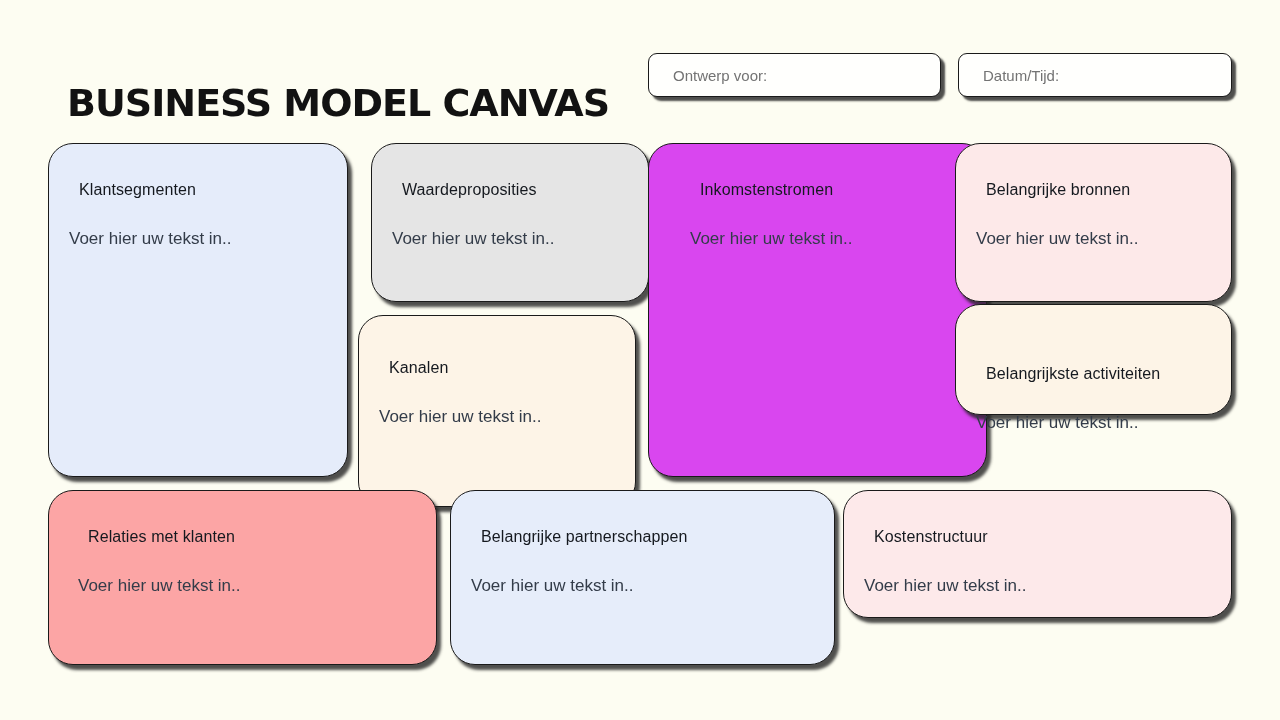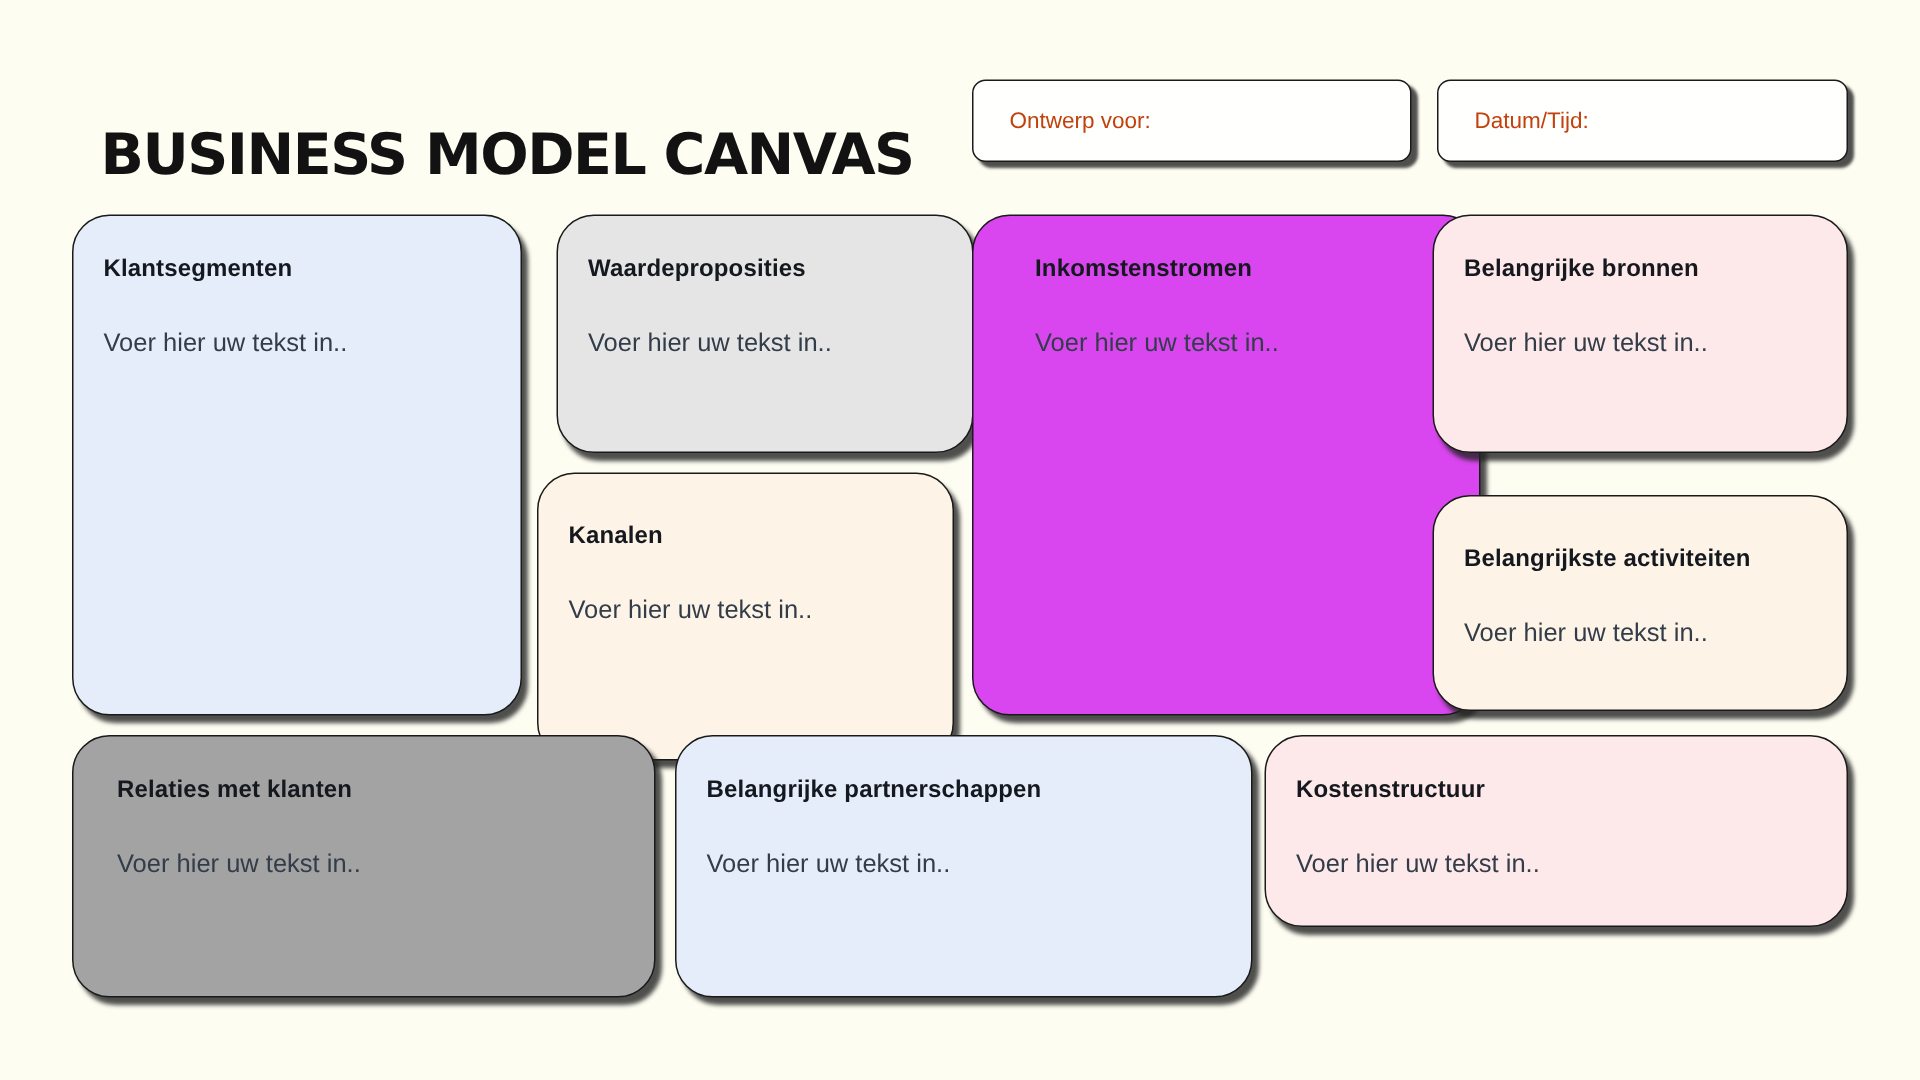--- a/index.html
+++ b/index.html
@@ -24,63 +24,63 @@
     font-family: "DejaVu Sans", "Liberation Sans", sans-serif;
     font-weight: 900;
     font-size: 38px;
     letter-spacing: -1px;
     color: #121212;
     line-height: 1.2;
     white-space: nowrap;
   }
   .field {
     position: absolute;
-    height: 55px;
+    height: 44px;
     background: #fffffd;
     border: 1.6px solid #1a1a1a;
     border-radius: 9px;
     box-shadow: 4px 4px 2px rgba(35, 35, 35, 0.8);
     display: flex;
     align-items: center;
     padding: 0 24px;
     box-sizing: border-box;
     font-size: 15px;
-    color: #c2410c;
+    color: #737373;
   }
   .f-ontwerp { left: 648px; top: 53px; width: 293px; }
   .f-datum   { left: 958px; top: 53px; width: 274px; }
 
   .card {
     position: absolute;
     border: 1.6px solid #1a1a1a;
     border-radius: 25px;
     box-shadow: 4px 5px 3px rgba(35, 35, 35, 0.8);
     box-sizing: border-box;
     padding: 27px 20px 20px 20px;
   }
   .card-title {
-    margin: 0;
+    margin: 10px;
     font-size: 16px;
-    font-weight: 700;
+    font-weight: 400;
     color: #15191f;
     letter-spacing: 0.1px;
   }
   .card-body {
     margin: 30px 0 0 0;
     font-size: 17px;
     color: #333c49;
   }
   
   .c-klant   { left: 48px;  top: 143px; width: 300px; height: 334px; background: #e5ecfa; }
   .c-waarde  { left: 371px; top: 143px; width: 278px; height: 159px; background: #e5e5e5; }
   .c-inkom   { left: 648px; top: 143px; width: 339px; height: 334px; background: #d946ef; padding-left: 41px; }
   .c-bronnen { left: 955px; top: 143px; width: 277px; height: 159px; background: #fde9e9; }
   .c-kanalen { left: 358px; top: 315px; width: 278px; height: 192px; background: #fdf4e7; padding-top: 33px; }
-  .c-activ   { left: 955px; top: 330px; width: 277px; height: 144px; background: #fdf4e7; padding-top: 33px; }
-  .c-relatie { left: 48px;  top: 490px; width: 389px; height: 175px; background: #a3a3a3; padding-left: 29px; }
+  .c-activ   { left: 955px; top: 304px; width: 277px; height: 111px; background: #fdf4e7; padding-top: 50px; }
+  .c-relatie { left: 48px;  top: 490px; width: 389px; height: 175px; background: #fca5a5; padding-left: 29px; }
   .c-partner { left: 450px; top: 490px; width: 385px; height: 175px; background: #e6edfa; }
   .c-kosten  { left: 843px; top: 490px; width: 389px; height: 128px; background: #fde9ea; }
 </style>
 </head>
 <body>
 
 <div class="stage">
 
   <h1 class="big-title">BUSINESS MODEL CANVAS</h1>
 

